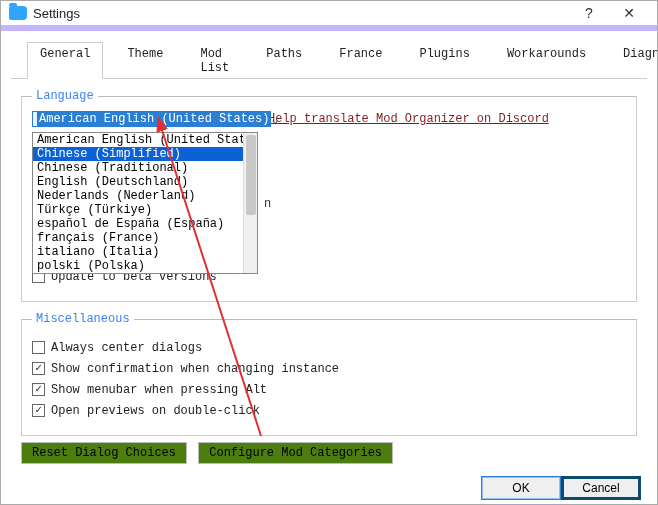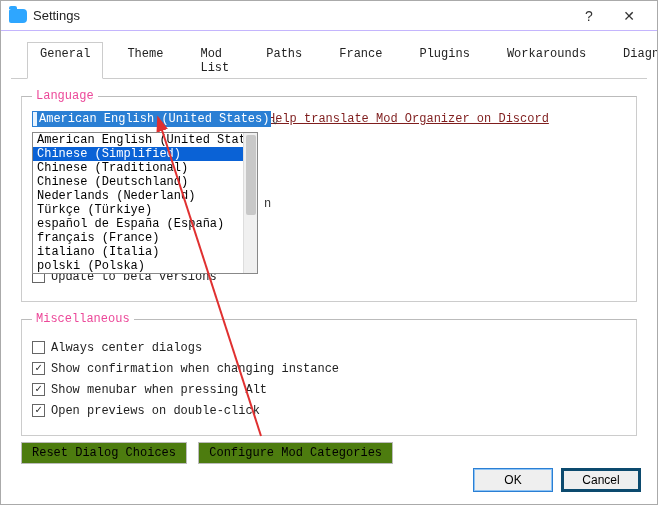--- a/index.html
+++ b/index.html
@@ -12,21 +12,21 @@
     height: 505px;
     overflow: hidden;
     position: relative;
     border: 1px solid #aaa;
   }
   .titlebar {
     height: 30px;
     display: flex;
     align-items: center;
     padding: 0 8px;
-    border-bottom: 1px solid #c4b5fd;
+    border-bottom: 6px solid #c4b5fd;
   }
   .titlebar .icon {
     width: 18px; height: 14px;
     background: #2ea6ff;
     border-radius: 2px 4px 4px 2px;
     margin-right: 6px;
     position: relative;
   }
   .titlebar .icon::before {
     content: "";
@@ -71,21 +71,21 @@
   }
   fieldset {
     border: 1px solid #ccc;
     border-top-color: #bbb;
     padding: 8px 10px 10px 10px;
     margin: 0 0 10px 0;
   }
   legend {
     padding: 0 4px;
     font-family: "Courier New", monospace;
-    color: #ec4899;
+    color: #3b82f6;
   }
   .lang-row {
     display: flex;
     align-items: center;
     gap: 12px;
   }
   .combo {
     width: 224px;
     height: 16px;
     border: 1px solid #2a7fd4;
@@ -178,23 +178,22 @@
   .btn {
     font-family: "Courier New", monospace;
     font-size: 12px;
     padding: 3px 10px;
     background: #4d7c0f;
     border: 1px solid #bbb;
     margin-right: 4px;
   }
   .footer {
     position: absolute;
-    bottom: 12px; right: 16px;
-    display: flex;
-    gap: 8px;
+    bottom: 4px; right: 16px;
+    display: flex;
   }
   .footer button {
     width: 80px;
     height: 24px;
     font-family: "Segoe UI", Tahoma, sans-serif;
     font-size: 12px;
     background: #efefef;
     border: 3px solid #0c4a6e;
   }
   .footer button.primary {
@@ -247,21 +246,21 @@
     <div class="lang-row">
       <div class="combo">
         <span class="combo-text">American English (United States)</span>
         <span class="combo-arrow">⌄</span>
 
         <div class="dropdown">
           <div class="dropdown-inner">
             <div class="opt">American English (United States)</div>
             <div class="opt sel">Chinese (Simplified)</div>
             <div class="opt">Chinese (Traditional)</div>
-            <div class="opt">Chinese (Deutschland)</div>
+            <div class="opt">English (Deutschland)</div>
             <div class="opt">Nederlands (Nederland)</div>
             <div class="opt">Türkçe (Türkiye)</div>
             <div class="opt">español de España (España)</div>
             <div class="opt">français (France)</div>
             <div class="opt">italiano (Italia)</div>
             <div class="opt">polski (Polska)</div>
             <div class="scrollbar">
               <div class="thumb"></div>
             </div>
           </div>

